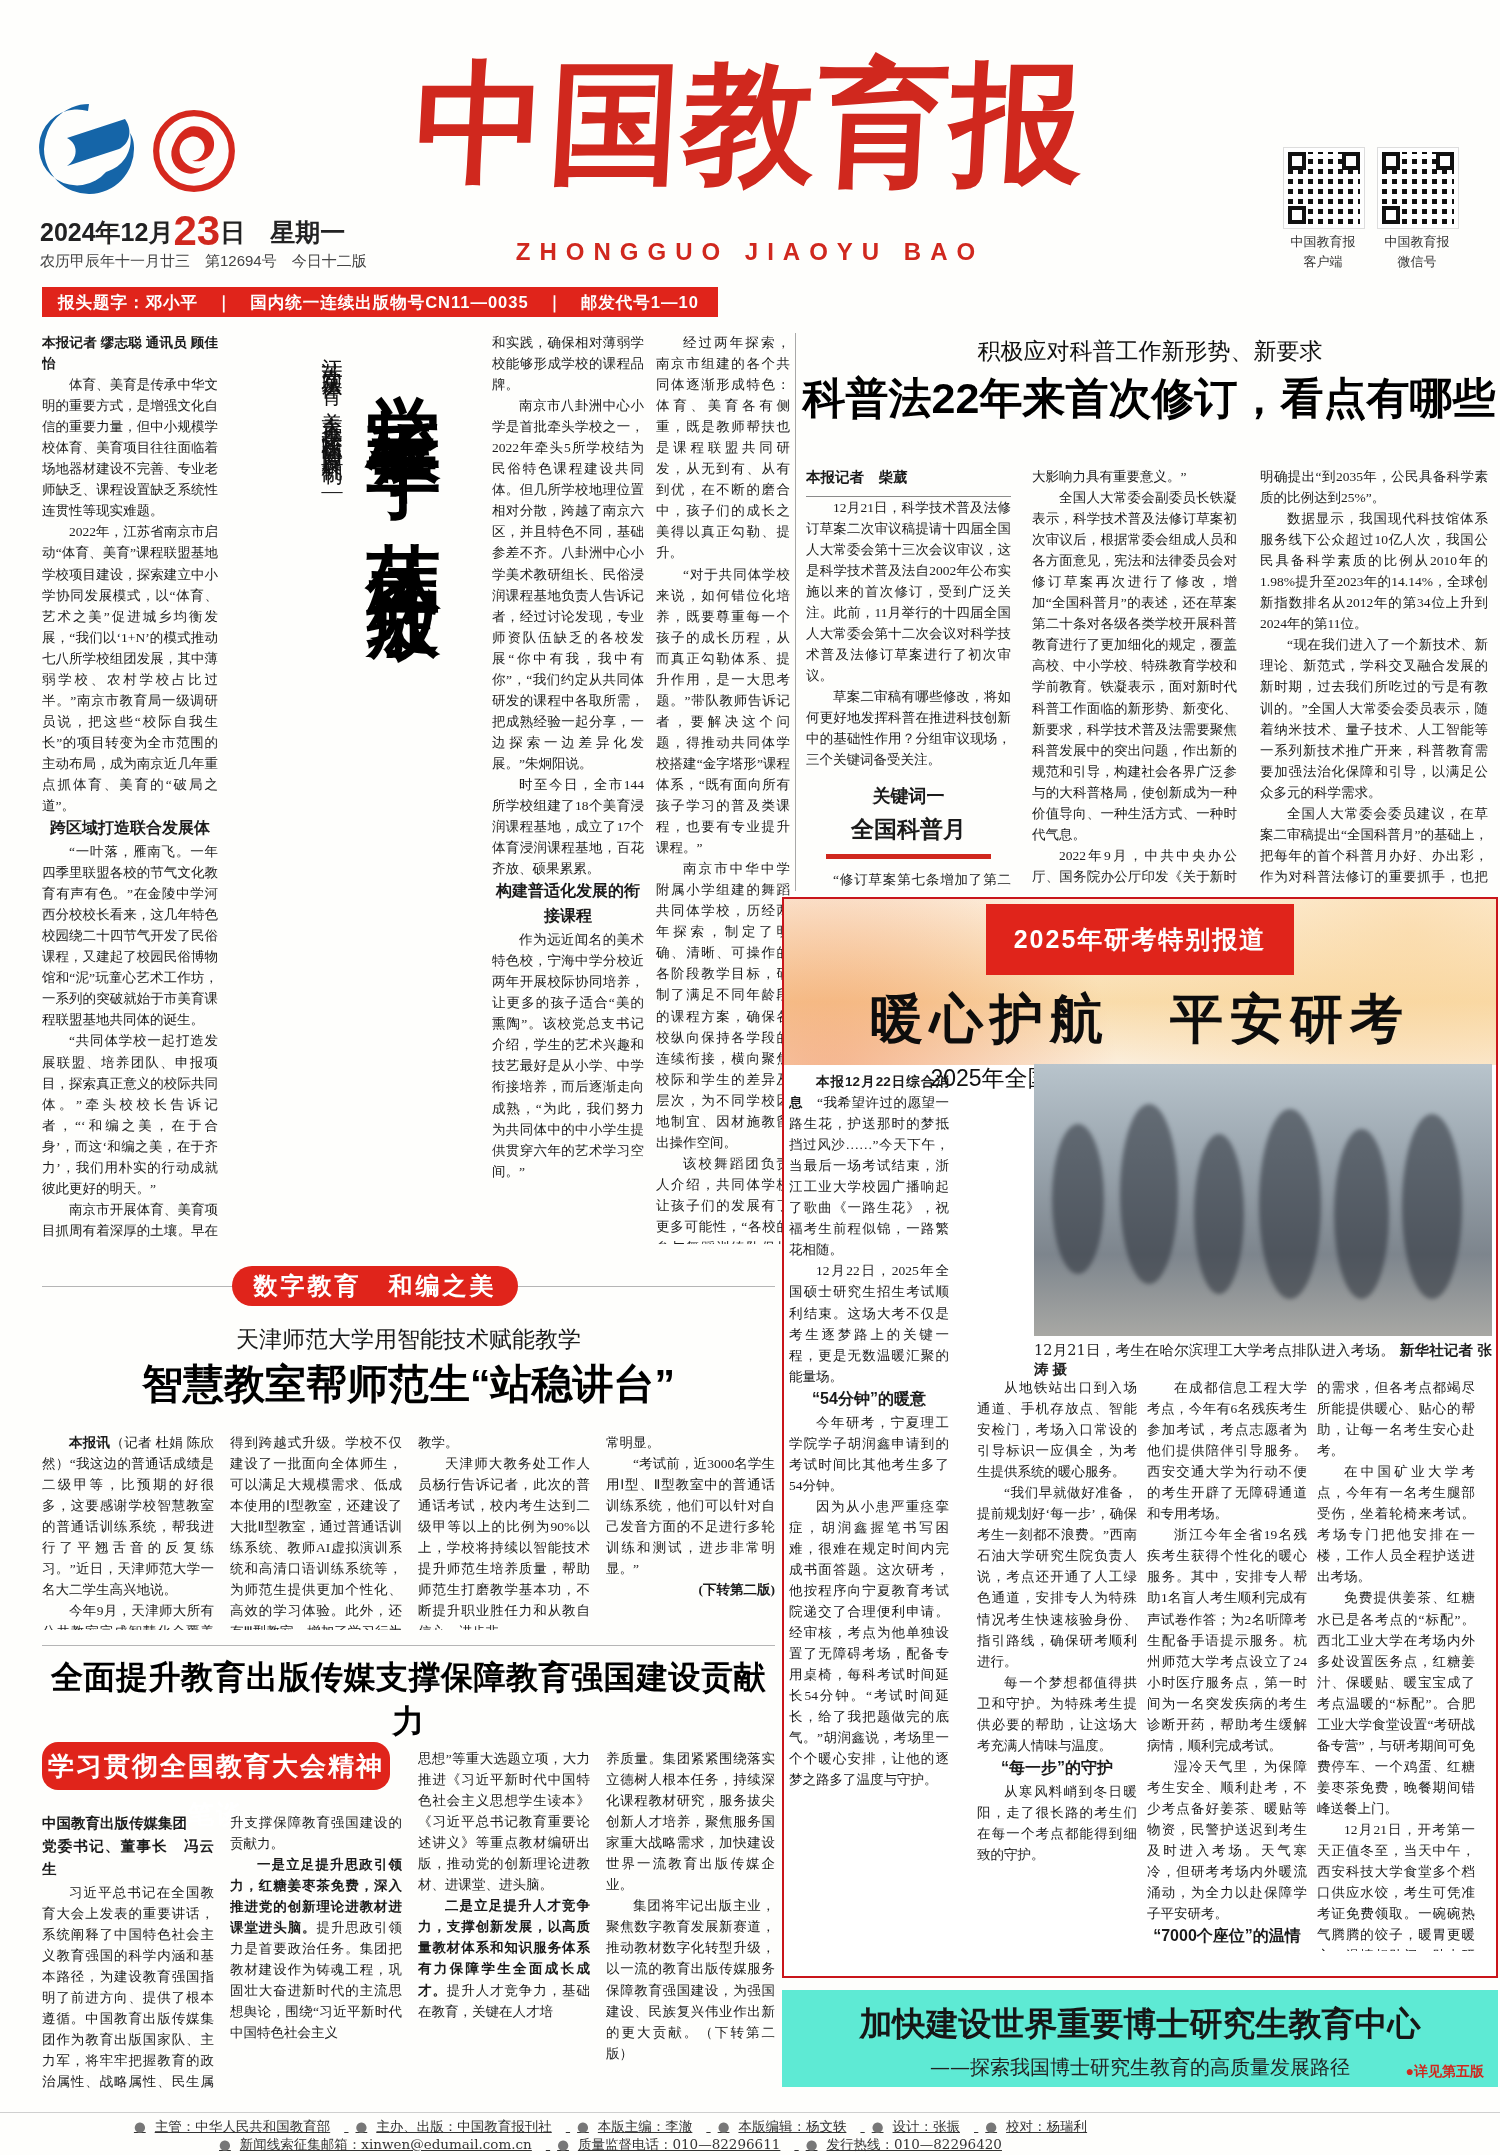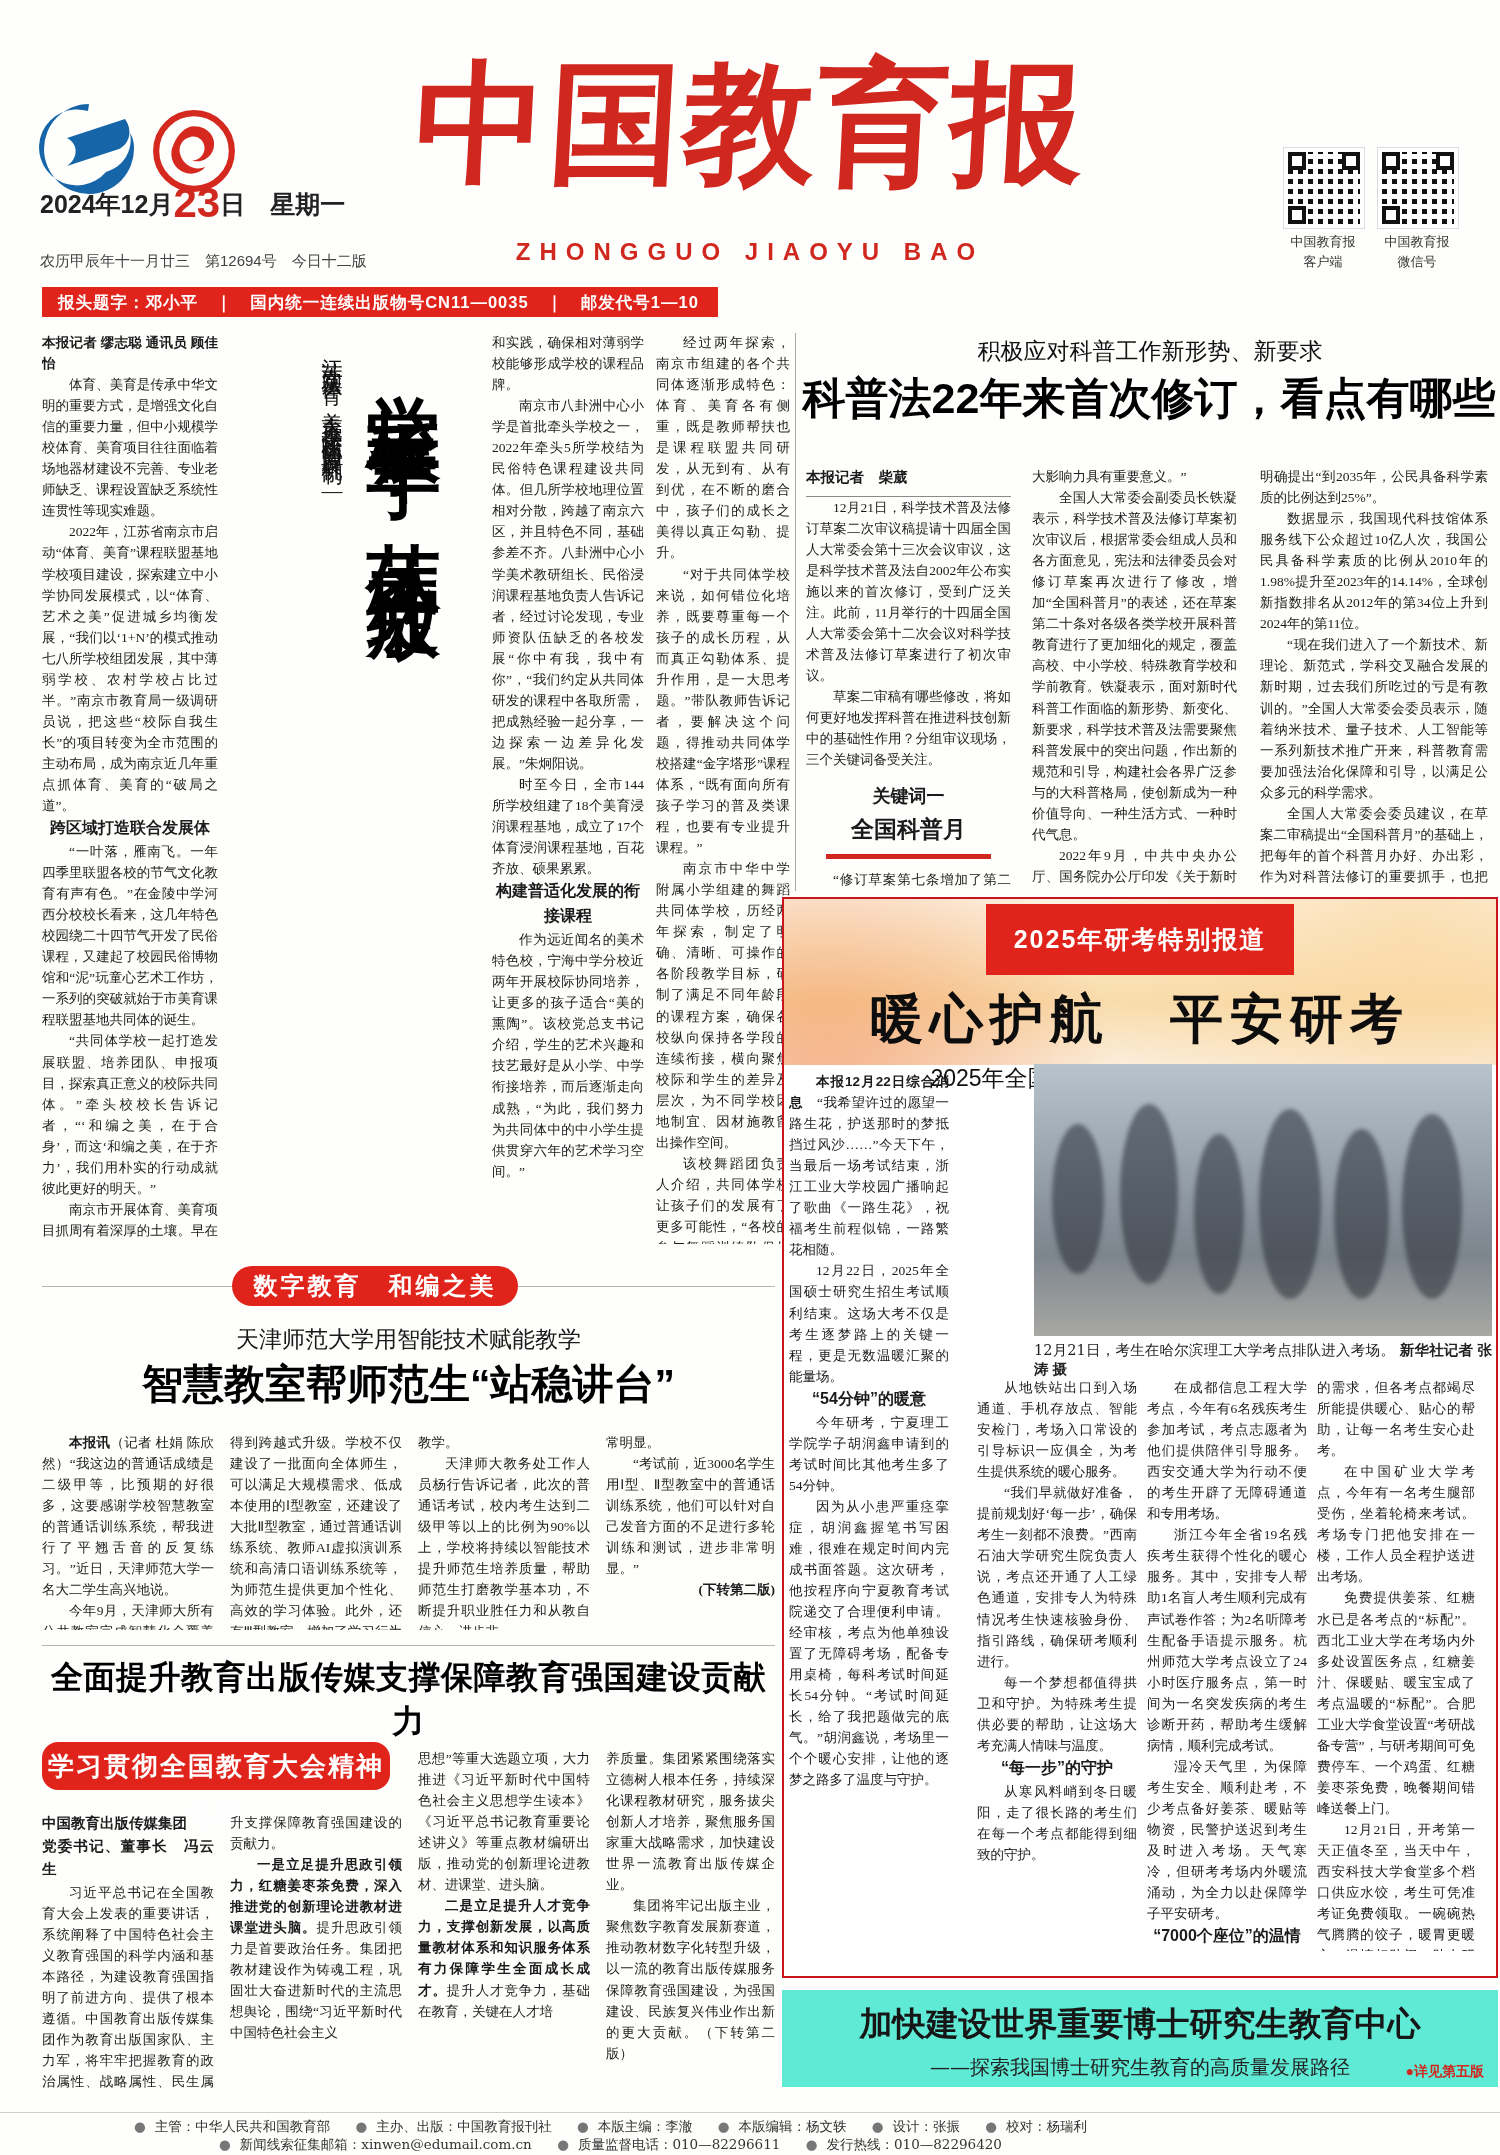--- a/index.html
+++ b/index.html
@@ -5,21 +5,21 @@
   html,body{margin:0;padding:0;background:#9a9a9a;}
   .page{position:relative;width:1500px;height:2155px;margin:0 auto;background:#fefefc;
         font-family:"Liberation Serif",serif;color:#1a1a1a;overflow:hidden;}
   .abs{position:absolute;}
   
   .masthead{left:400px;top:28px;width:700px;height:200px;text-align:center;
             font-family:"DejaVu Serif",serif;font-weight:bold;color:#d0281e;
             font-size:132px;line-height:190px;letter-spacing:2px;transform:skewX(-3deg);}
   .pinyin{left:400px;top:238px;width:700px;text-align:center;color:#d0281e;
           font-family:"Liberation Sans",sans-serif;font-weight:bold;font-size:24px;letter-spacing:9px;}
-  .dateline1{left:40px;top:188px;width:360px;font-family:"Liberation Sans",sans-serif;
+  .dateline1{left:40px;top:216px;width:360px;font-family:"Liberation Sans",sans-serif;
              font-size:25px;font-weight:bold;color:#222;}
   .dateline1 .day{color:#d0281e;font-size:42px;line-height:30px;vertical-align:-4px;}
   .dateline2{left:40px;top:252px;width:400px;font-size:15px;color:#444;
              font-family:"Liberation Sans",sans-serif;}
   .qr{width:80px;height:80px;background:#fff;border:1px solid #ddd;position:absolute;}
   .qr .pat{position:absolute;inset:4px;
       background-image:repeating-linear-gradient(0deg,#111 0 5px,#fff 5px 10px),
                        repeating-linear-gradient(90deg,#111 0 5px,#fff 5px 10px);
       background-blend-mode:lighten;}
   .qr .m{position:absolute;width:18px;height:18px;border:4px solid #111;background:#fff;box-sizing:border-box;}
@@ -95,21 +95,21 @@
   .lead-in{font-weight:bold;font-family:"Liberation Sans",sans-serif;}
   
   .dbox{left:782px;top:1990px;width:716px;height:97px;background:#5eead4;box-sizing:border-box;}
   .dheadline{text-align:center;font-family:"Liberation Sans",sans-serif;font-weight:bold;
              font-size:33px;margin-top:12px;color:#161616;}
   .ddek{text-align:center;font-family:"DejaVu Serif",serif;font-size:20px;margin-top:7px;color:#222;}
   .dmore{position:absolute;right:14px;bottom:6px;color:#d0281e;font-weight:bold;font-size:14px;
          font-family:"Liberation Sans",sans-serif;}
   
   .footer{left:0;top:2118px;width:1228px;text-align:center;font-size:13.5px;color:#333;
-          font-family:"DejaVu Serif",serif;}
+          font-family:"DejaVu Serif",serif;text-decoration:underline;}
   .footer span{margin:0 7px;white-space:nowrap;}
   .footer .dot{color:#777;margin-right:2px;}
   .logo-blue{left:38px;top:98px;width:102px;height:100px;}
   .logo-red{left:150px;top:106px;width:88px;height:90px;}
 </style>
 </head>
 <body>
 
 <div class="page">
 

